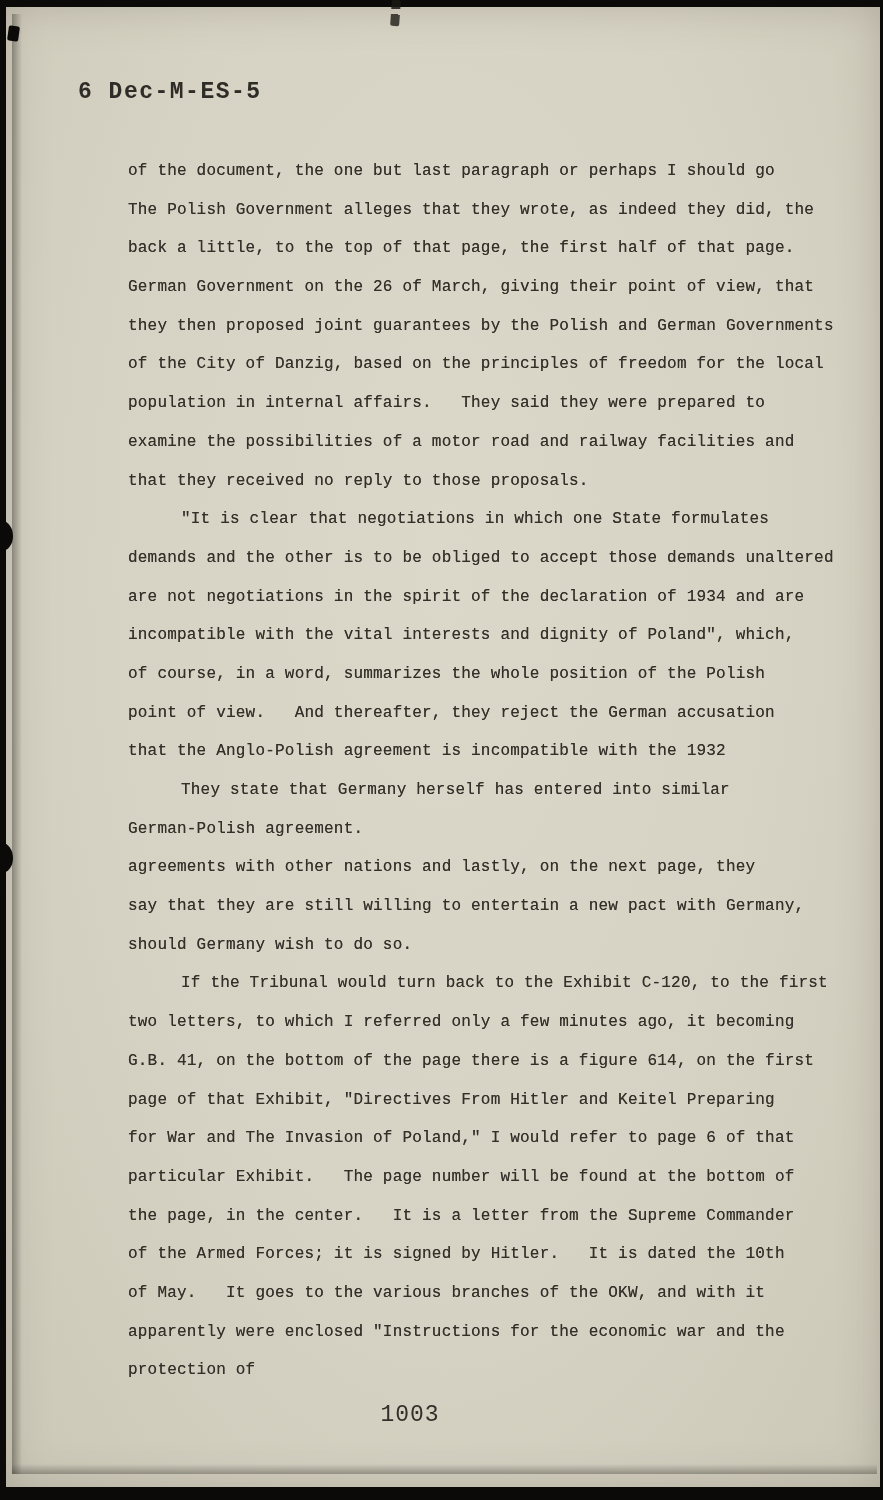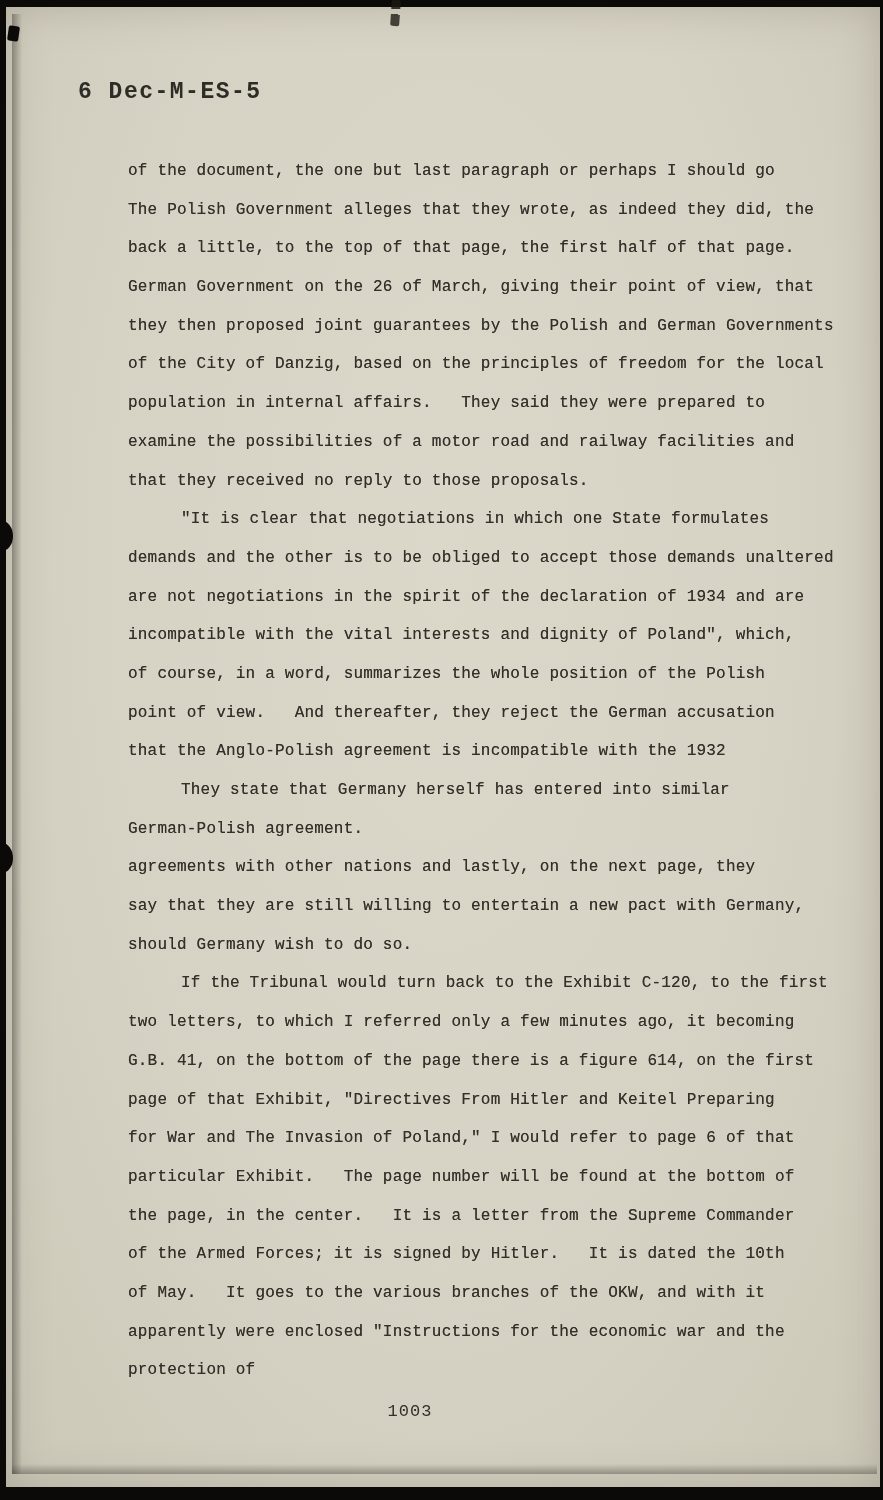--- a/index.html
+++ b/index.html
@@ -50,21 +50,21 @@
     letter-spacing: 0.2px;
     text-shadow: 0 0 0.6px rgba(51,47,41,0.7);
   }
   .line.indent { padding-left: 53px; }
   .page-number {
     position: absolute;
     left: 0;
     right: 66px;
     top: 1395px;
     text-align: center;
-    font-size: 17px;
+    font-size: 23px;
     letter-spacing: 1px;
     color: #332f29;
   }
   
   .corner-mark {
     position: absolute;
     left: 8px;
     top: 26px;
     width: 11px;
     height: 15px;

